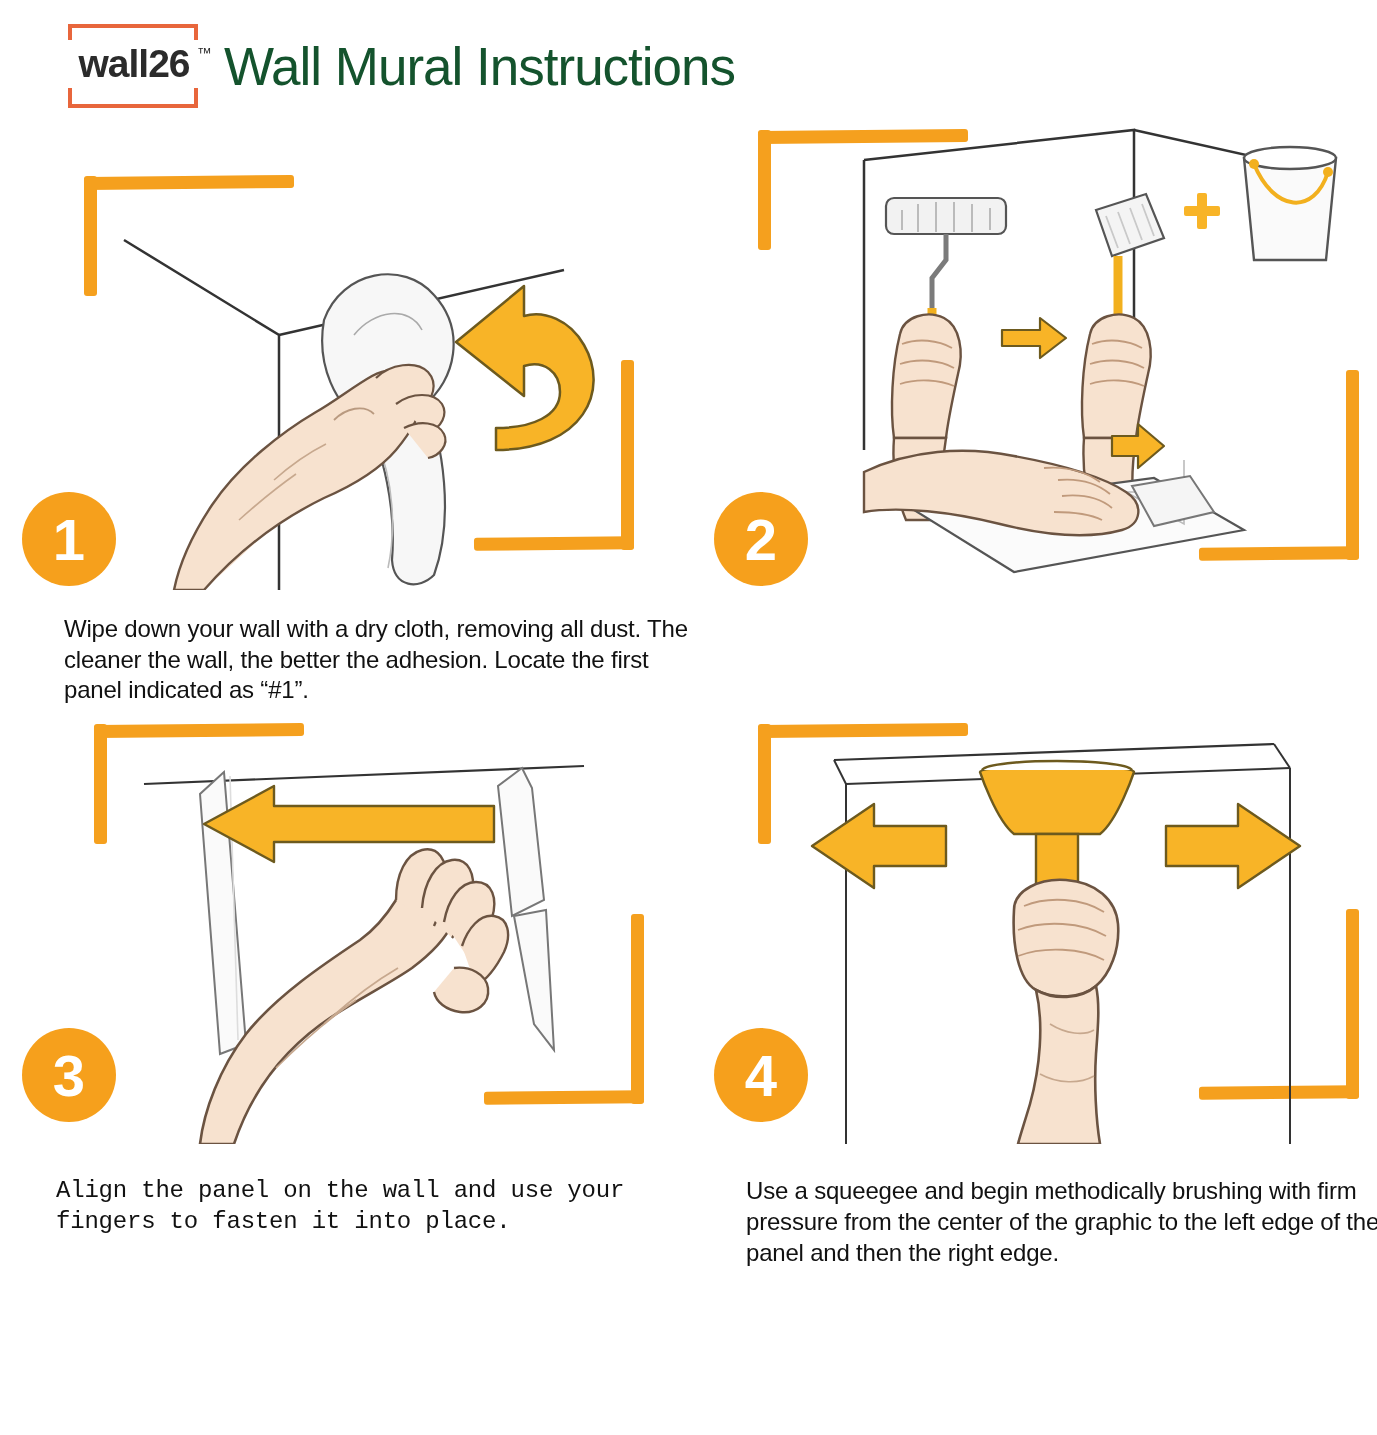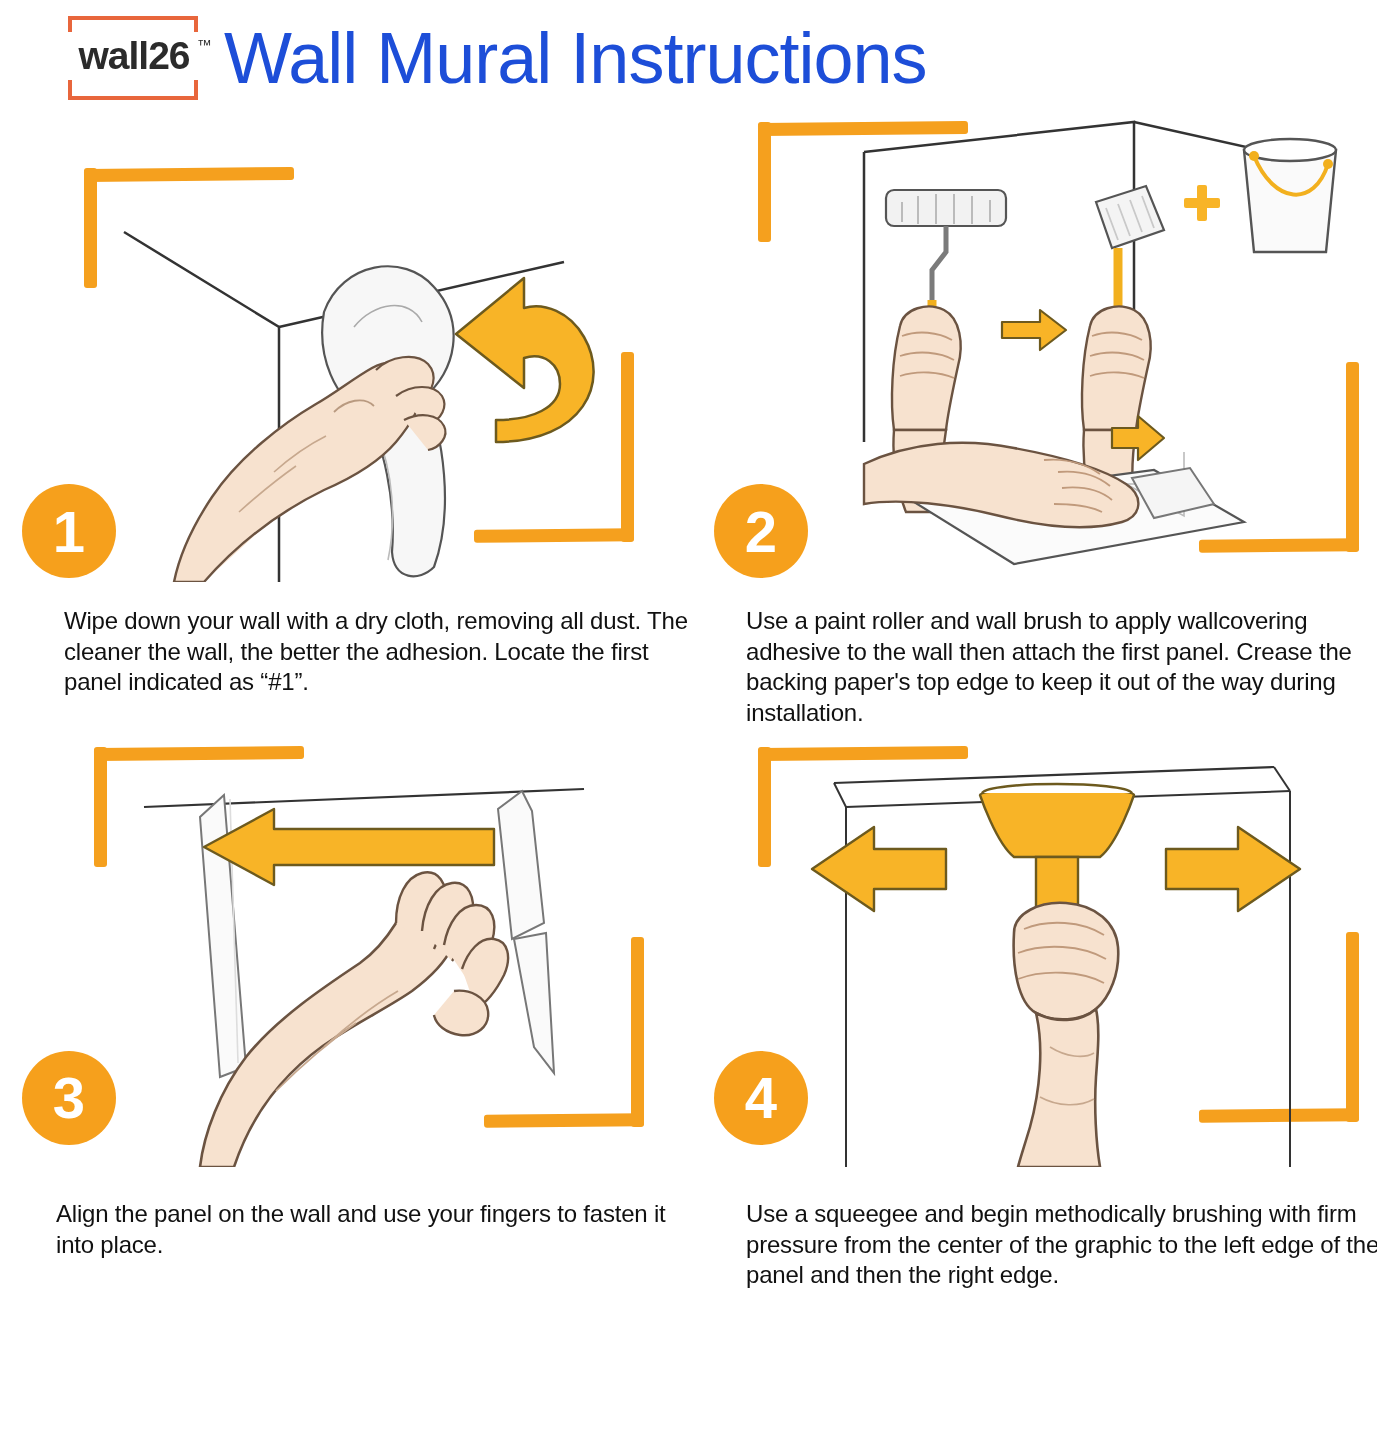--- a/index.html
+++ b/index.html
@@ -13,21 +13,21 @@
     font-family: "Liberation Sans", sans-serif;
     color: #111;
     overflow: hidden;
     position: relative;
   }
   .page {
     position: relative;
     width: 1377px;
     height: 1435px;
     box-sizing: border-box;
-    padding: 0 14px;
+    padding: 8px 14px;
   }
 
   
   .header {
     display: flex;
     align-items: center;
     padding: 10px 0 6px 46px;
     height: 112px;
     box-sizing: border-box;
   }
@@ -61,26 +61,26 @@
     font-family: "Liberation Sans", sans-serif;
   }
   .logo-tm {
     position: absolute;
     right: -4px;
     top: 24px;
     font-size: 15px;
     color: #2b2b2b;
   }
   .title {
-    font-size: 72px;
+    font-size: 53px;
     font-weight: normal;
     letter-spacing: -1px;
     margin-left: 16px;
     white-space: nowrap;
-    color: #1d4ed8;
+    color: #14532d;
     font-family: "Liberation Sans", sans-serif;
   }
 
   
   .grid {
     display: grid;
     grid-template-columns: 700px 663px;
     grid-template-rows: auto auto;
     column-gap: 0px;
     row-gap: 0px;
@@ -141,21 +141,21 @@
   .step-1 .badge { left: 8px; top: 372px; }
   .step-1 .caption { margin: 24px 0 0 40px; width: 640px; }
 
   .step-2 .art { height: 470px; }
   .step-2 .badge { left: 0px; top: 372px; }
   .step-2 .caption { margin: 24px 0 0 32px; width: 630px; }
 
   .step-3 { padding-left: 10px; }
   .step-3 .art { height: 420px; margin-top: 18px; }
   .step-3 .badge { left: 8px; top: 322px; }
-  .step-3 .caption { margin: 32px 0 8px 32px; width: 620px; }
+  .step-3 .caption { margin: 32px 0 8px 32px; width: 620px; font-family: Liberation Mono, monospace; }
 
   .step-4 .art { height: 420px; margin-top: 18px; }
   .step-4 .badge { left: 0px; top: 322px; }
   .step-4 .caption { margin: 32px 0 0 32px; width: 640px; }
 
   .art svg { position: absolute; left: 0; top: 0; }
 
   .adhesive-label {
     position: absolute;
     right: 4px;
@@ -302,21 +302,20 @@
             <path d="M344 360 C366 358 384 364 396 374" fill="none" stroke="#c09a7c" stroke-width="1.8"></path>
             <path d="M348 376 C368 374 386 378 398 388" fill="none" stroke="#c09a7c" stroke-width="1.8"></path>
             <path d="M340 392 C358 392 376 394 388 400" fill="none" stroke="#c09a7c" stroke-width="1.8"></path>
 
             <path d="M398 316 L424 316 L424 304 L450 326 L424 348 L424 336 L398 336 Z" fill="#f8b427" stroke="#6d5a1e" stroke-width="2.2" stroke-linejoin="round"></path>
           </g>
         </svg>
 
       </div>
       <div class="badge">2</div>
-      <p class="caption">Use a paint roller and wall brush to apply wallcovering adhesive to the wall then attach the first panel. Crease the backing paper's top edge to keep it out of the way during installation.</p>
     </div>
 
     <div class="step step-3">
       <div class="art">
         <div class="corner tl" style="left:70px; top:0px; width:235px; height:120px;">
           <span class="h"></span>
             <span class="v"></span>
         </div>
         <div class="corner br" style="right:70px; top:180px; width:165px; height:200px;">
           <span class="h"></span>

